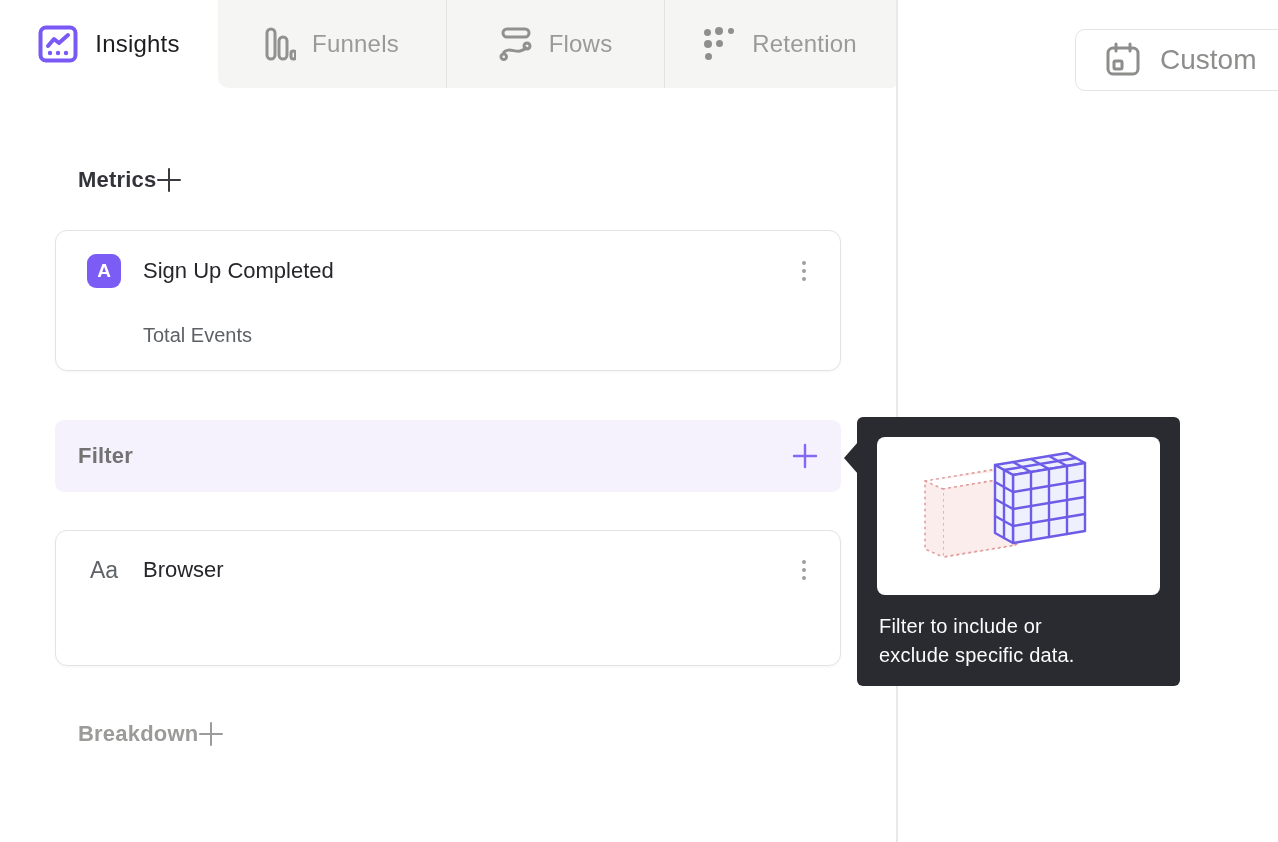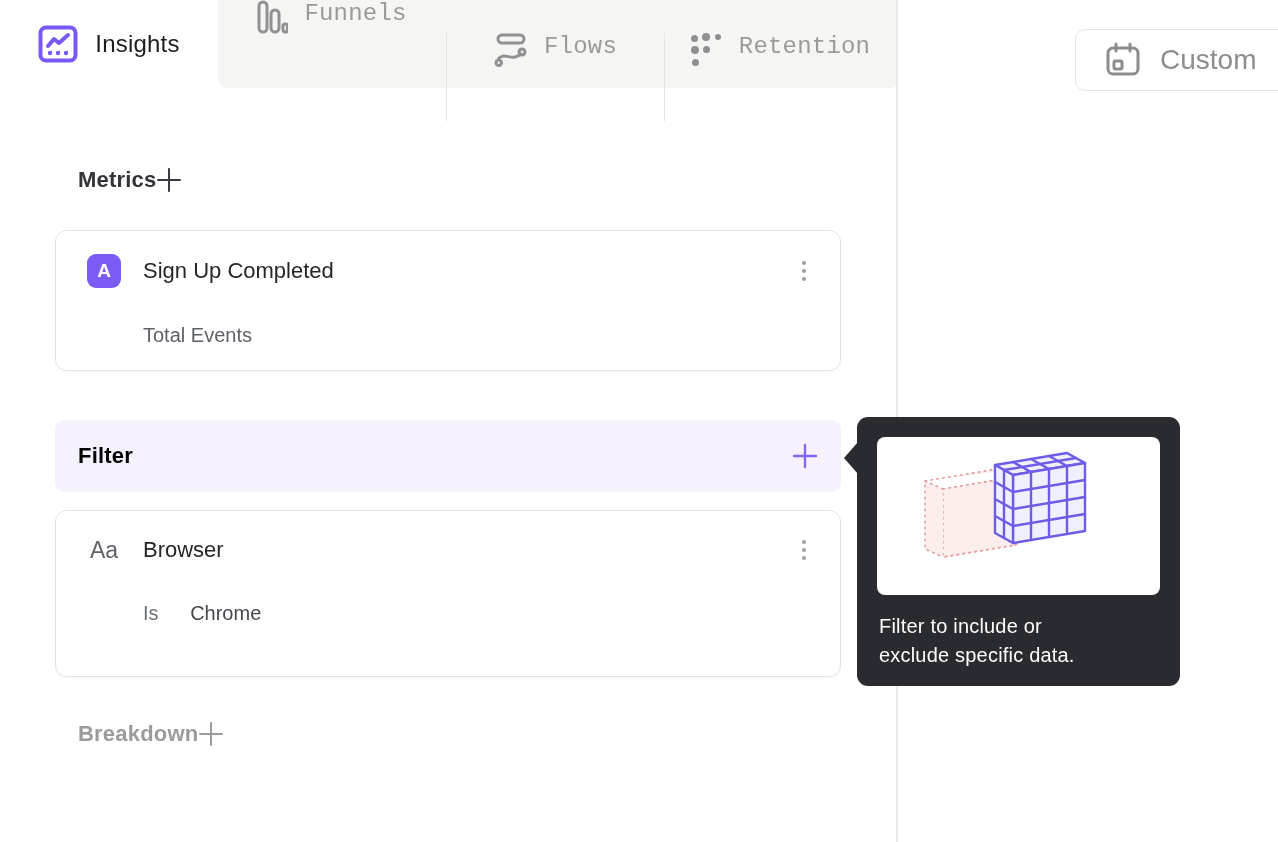--- a/index.html
+++ b/index.html
@@ -21,24 +21,24 @@
   .tab-active { left: 0; width: 218px; background: #ffffff; }
   .tab-label { font-size: 24px; color: #9a9a98; letter-spacing: 0.2px; }
   .tab-active .tab-label { color: #1d1d20; }
   .gray-strip {
     position: absolute; top: 0; left: 218px; width: 679px; height: 88px;
     background: #f5f5f3;
     border-bottom-left-radius: 10px; border-bottom-right-radius: 6px;
     display: flex;
   }
   .gray-tab {
-    height: 100%; display: flex; justify-content: center;
-    gap: 16px; cursor: pointer; font-family: Liberation Mono, monospace;
-  }
-  .gray-tab + .gray-tab { border-left: 1px solid #e3e3e0; margin-top: 33px; }
+    height: 100%; display: flex; align-items: center; justify-content: center;
+    gap: 16px; cursor: pointer;
+  }
+  .gray-tab + .gray-tab { border-left: 1px solid #e3e3e0; }
   .tab-funnels { width: 228px; }
   .tab-flows { width: 218px; }
   .tab-retention { width: 232px; }
 
   .vdivider {
     position: absolute; left: 896px; top: 0; width: 2px; height: 842px;
     background: #e9e9e8;
   }
 
   
@@ -63,21 +63,21 @@
   .plus-btn { width: 26px; height: 26px; display: flex; align-items: center; justify-content: center; cursor: pointer; background: none; border: none; padding: 0; }
 
   
   .card {
     position: absolute; left: 55px; width: 786px;
     background: #ffffff; border: 1px solid #e3e3e2; border-radius: 12px;
     box-shadow: 0 1px 3px rgba(0,0,0,0.04);
     cursor: pointer;
   }
   .card.metric { top: 230px; height: 141px; }
-  .card.filter-prop { top: 510px; height: 167px; }
+  .card.filter-prop { top: 530px; height: 136px; }
   .card-row1 {
     display: flex; align-items: center; gap: 22px;
     padding: 23px 23px 0 31px;
   }
   .metric-badge {
     width: 34px; height: 34px; border-radius: 9px; background: #7b5cf5;
     color: #ffffff; font-size: 19px; font-weight: 700;
     display: flex; align-items: center; justify-content: center;
     flex: 0 0 auto;
   }
@@ -92,26 +92,26 @@
   .card-sub .op { color: #6b7075; margin-right: 26px; }
   .card-sub .val { color: #45494e; }
 
   
   .filter-row {
     position: absolute; left: 55px; top: 420px; width: 786px; height: 72px;
     background: #f5f2fd; border-radius: 9px;
     display: flex; align-items: center; justify-content: space-between;
     padding: 0 23px; cursor: pointer;
   }
-  .filter-label { font-size: 22px; font-weight: 700; color: #000000; letter-spacing: 0.2px; }
+  .filter-label { font-size: 22px; font-weight: 700; color: #737373; letter-spacing: 0.2px; }
 
   
   .tooltip {
     position: absolute; left: 857px; top: 417px; width: 323px; height: 269px;
-    background: #2a2a31; border-radius: 11px;
+    background: #2a2a31; border-radius: 6px;
     padding: 20px 20px 0 20px;
   }
   .tooltip-arrow {
     position: absolute; left: -13px; top: 25px;
     width: 0; height: 0;
     border-top: 16px solid transparent;
     border-bottom: 16px solid transparent;
     border-right: 14px solid #2a2a31;
   }
   .tooltip-img {
@@ -220,24 +220,20 @@
 <div class="card filter-prop">
   <div class="card-row1">
     <span class="type-badge">Aa</span>
     <span class="card-title">Browser</span>
     <button class="kebab" aria-label="Filter options">
       <i></i>
         <i></i>
         <i></i>
     </button>
   </div>
-  <div class="card-sub">
-    <span class="op">Is</span>
-    <span class="val">Chrome</span>
-  </div>
 </div>
 
 <div class="section-row breakdown">
   <span class="section-title dim">Breakdown</span>
   <button class="plus-btn" aria-label="Add breakdown">
     <svg class="icon" width="26" height="26" viewBox="0 0 26 26" stroke="#9b9b99" stroke-width="2" stroke-linecap="round">
       <line x1="13" y1="2" x2="13" y2="24"></line>
       <line x1="2" y1="13" x2="24" y2="13"></line>
     </svg>
   </button>

